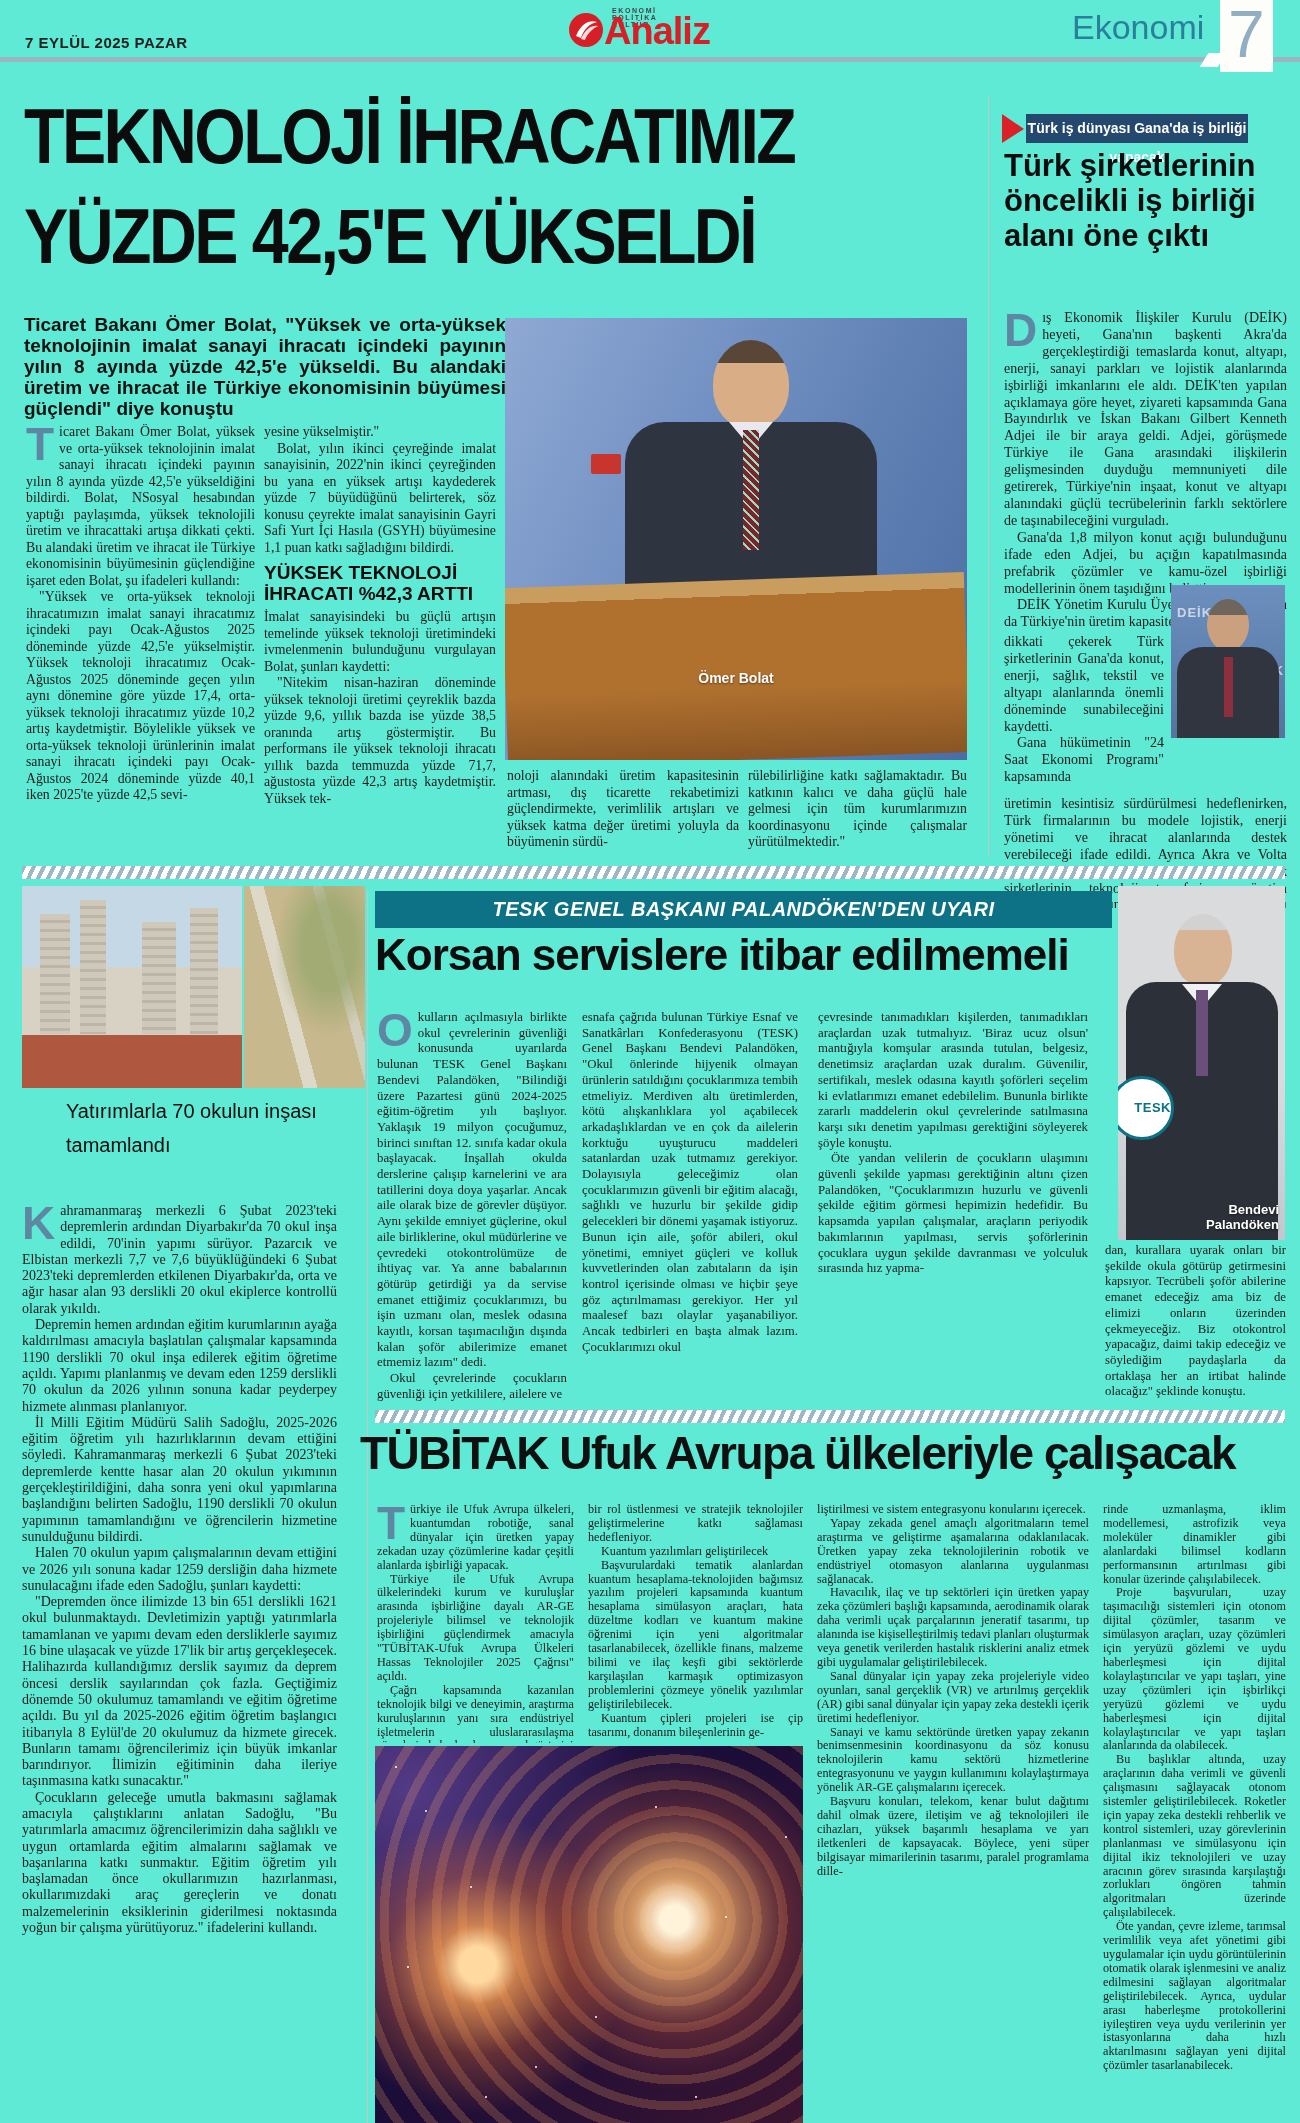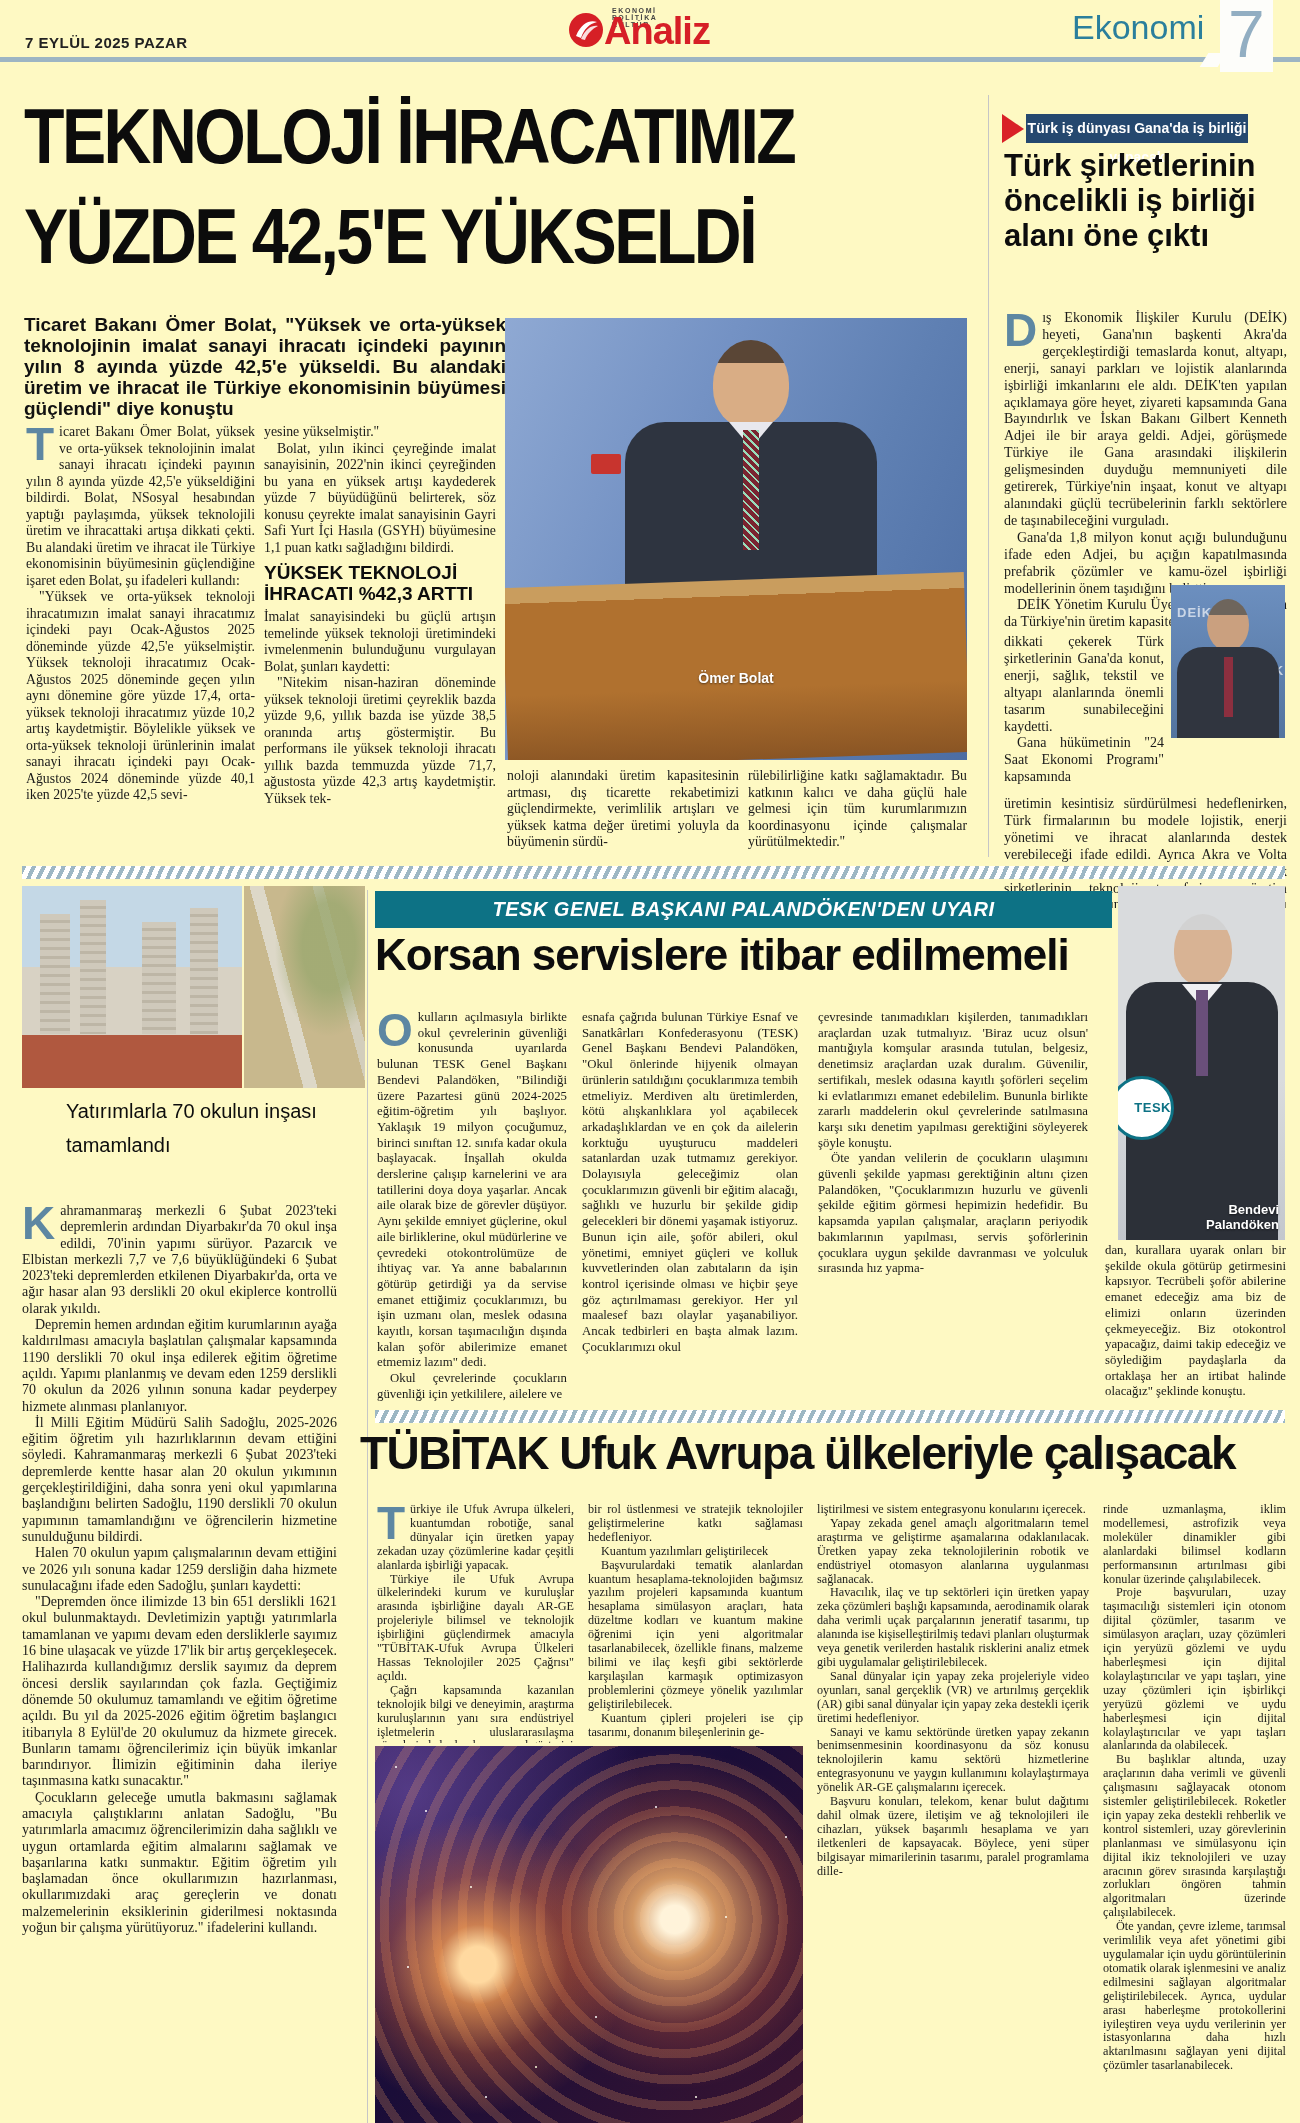--- a/index.html
+++ b/index.html
@@ -1,16 +1,16 @@
 <!DOCTYPE html>
 <html lang="tr"><head>
 <meta charset="utf-8">
 <style>
   html,body{margin:0;padding:0;background:#e9e9e7;}
-  .page{position:relative;width:1300px;height:2123px;margin:0 auto;background:#fef9c3;
+  .page{position:relative;width:1300px;height:2123px;margin:0 auto;background:#5eead4;
         font-family:"Liberation Serif",serif;color:#1a1a1a;overflow:hidden;}
   .abs{position:absolute;}
   .sans{font-family:"Liberation Sans",sans-serif;}
   
   .date{left:25px;top:34px;font-size:15px;font-weight:700;letter-spacing:.5px;color:#222;}
   .tagline{left:612px;top:7px;font-size:7px;letter-spacing:1.6px;color:#444;font-weight:700;}
   .masthead-title{left:604px;top:10px;font-size:38px;font-weight:700;color:#d61f26;letter-spacing:-1px;}
   .section-label{left:1072px;top:8px;font-size:34px;color:#2b7f9c;}
   .page-number{left:1220px;top:-4px;font-size:66px;color:#92aec2;background:#fdfdfa;padding:0 8px;z-index:3;}
   .top-rule{left:0;top:57px;width:1300px;height:5px;background:#9db5c3;z-index:1;}
@@ -172,21 +172,21 @@
   <div class="abs kicker-arrow"></div>
   <div class="abs kicker-bar">Türk iş dünyası Gana'da iş birliği yapacak</div>
   <div class="abs gana-headline">Türk şirketlerinin öncelikli iş birliği alanı öne çıktı</div>
 
   <div class="abs colbox g-col" style="left:1004px;top:262px;width:283px;height:324px;">
       <p class="dropcap">Dış Ekonomik İlişkiler Kurulu (DEİK) heyeti, Gana'nın başkenti Akra'da gerçekleştirdiği temaslarda konut, altyapı, enerji, sanayi parkları ve lojistik alanlarında işbirliği imkanlarını ele aldı. DEİK'ten yapılan açıklamaya göre heyet, ziyareti kapsamında Gana Bayındırlık ve İskan Bakanı Gilbert Kenneth Adjei ile bir araya geldi. Adjei, görüşmede Türkiye ile Gana arasındaki ilişkilerin gelişmesinden duyduğu memnuniyeti dile getirerek, Türkiye'nin inşaat, konut ve altyapı alanındaki güçlü tecrübelerinin farklı sektörlere de taşınabileceğini vurguladı.</p>
       <p>Gana'da 1,8 milyon konut açığı bulunduğunu ifade eden Adjei, bu açığın kapatılmasında prefabrik çözümler ve kamu-özel işbirliği modellerinin önem taşıdığını belirtti.</p>
       <p>DEİK Yönetim Kurulu Üyesi Abdulkadir Turan da Türkiye'nin üretim kapasitesine</p>
     </div>
   <div class="abs colbox g-col" style="left:1004px;top:586px;width:160px;height:162px;">
-      <p>dikkati çekerek Türk şirketlerinin Gana'da konut, enerji, sağlık, tekstil ve altyapı alanlarında önemli tasarım sunabileceğini kaydetti.</p>
+      <p>dikkati çekerek Türk şirketlerinin Gana'da konut, enerji, sağlık, tekstil ve altyapı alanlarında önemli döneminde sunabileceğini kaydetti.</p>
       <p>Gana hükümetinin "24 Saat Ekonomi Programı" kapsamında</p>
     </div>
   <div class="abs colbox g-col" style="left:1004px;top:748px;width:283px;height:112px;">
       <p>üretimin kesintisiz sürdürülmesi hedeflenirken, Türk firmalarının bu modele lojistik, enerji yönetimi ve ihracat alanlarında destek verebileceği ifade edildi. Ayrıca Akra ve Volta bölgelerindeki sanayi parklarında Türk şirketlerinin teknoloji transferi ve üretim projelerine katılımının da öncelikli işbirliği alanı olarak öne çıktığı bildirildi.</p>
     </div>
 
   <div class="abs photo photo-deik">
     <span class="deik-txt" style="left:6px;top:20px;">DEİK</span>
     <span class="deik-txt" style="left:78px;top:78px;">DEİK</span>
     <div class="deik-head"></div>

